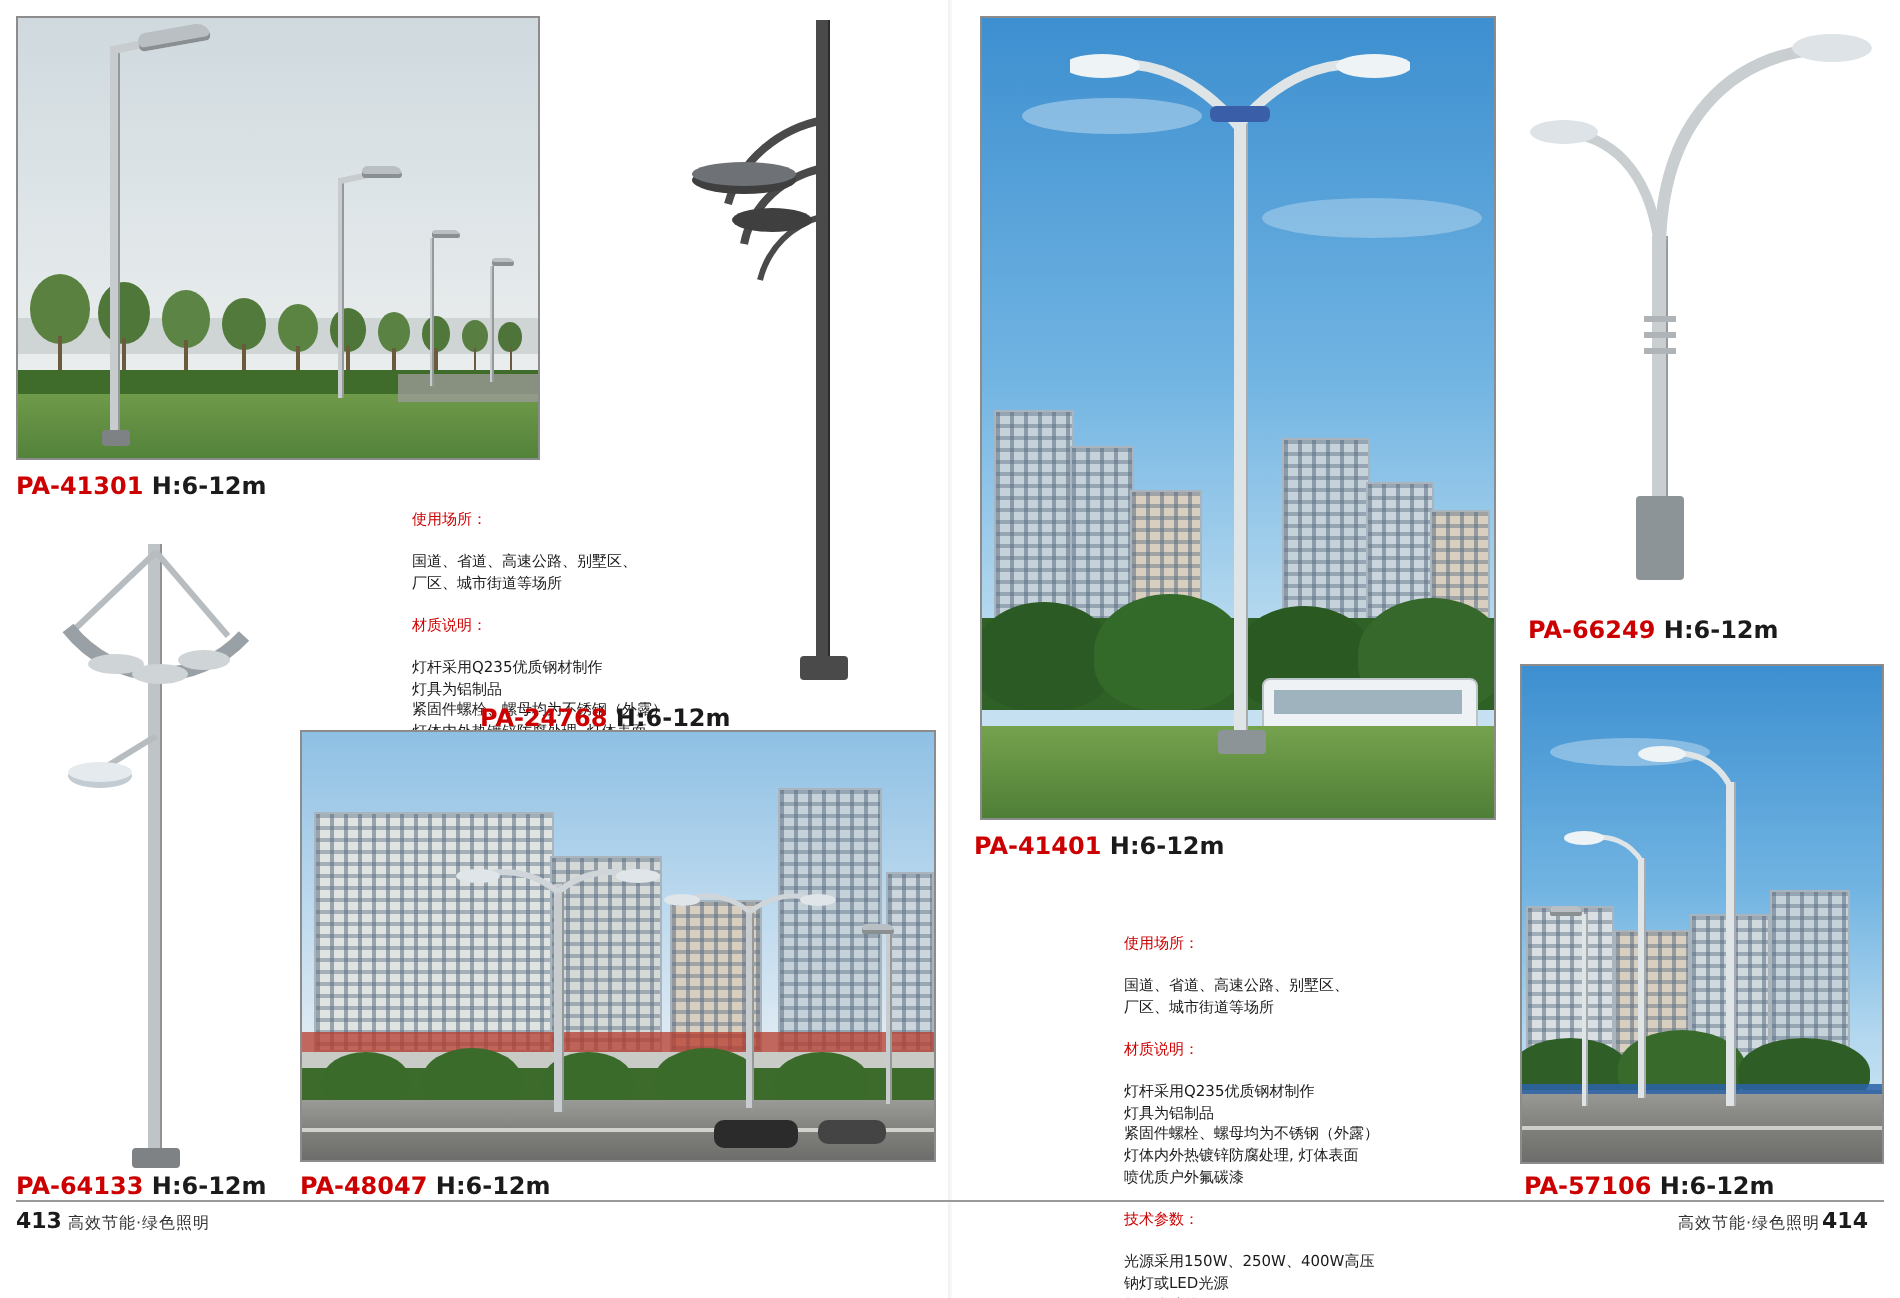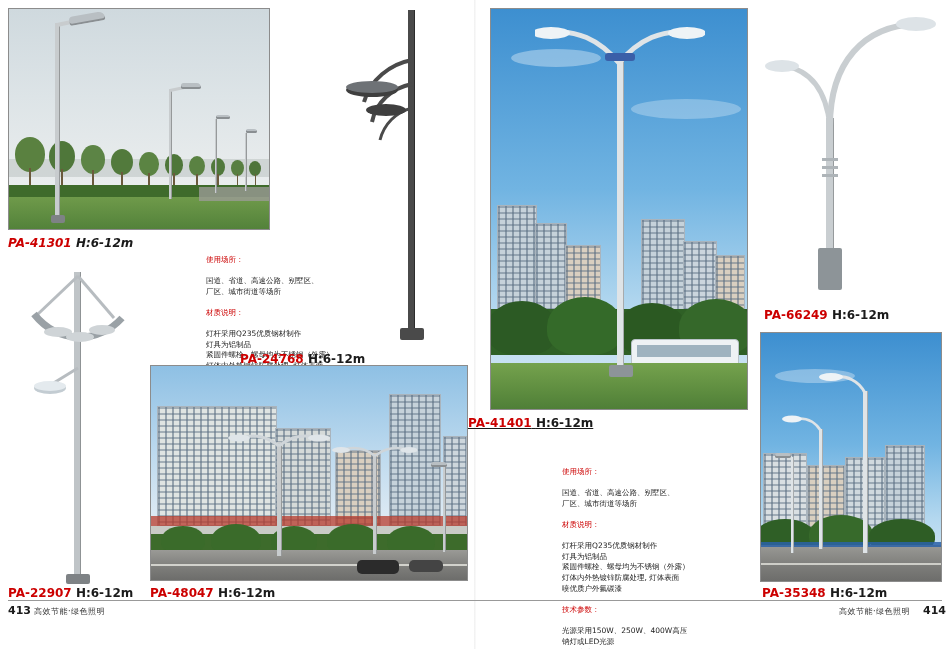--- a/index.html
+++ b/index.html
@@ -232,21 +232,21 @@
     <div class="pole" style="left:160px; top:80px; width:3px; height:110px;"></div>
     <div class="arm" style="left:161px; top:80px; width:22px; height:3px; transform:rotate(-12deg); transform-origin:left center;"></div>
     <div class="lamp-head" style="left:172px; top:74px; width:20px; height:6px;"></div>
 
     <div class="pole" style="left:206px; top:110px; width:2px; height:74px;"></div>
     <div class="lamp-head" style="left:207px; top:106px; width:14px; height:4px;"></div>
     <div class="pole" style="left:236px; top:124px; width:2px; height:58px;"></div>
     <div class="lamp-head" style="left:237px; top:120px; width:11px; height:4px;"></div>
   </div>
 
-  <div class="caption" style="left:8px; top:236px;font-style:italic;">
+  <div class="caption" style="left:8px; top:236px;">
     <span class="code">PA-41301</span>
     <span>H:6-12m</span>
   </div>
 
   <div class="spec" style="left:206px; top:244px;">
     <span class="hdr">使用场所：</span><br>
     <span>国道、省道、高速公路、别墅区、
 厂区、城市街道等场所</span><br>
     <span class="hdr">材质说明：</span><br>
     <span>灯杆采用Q235优质钢材制作
@@ -293,21 +293,21 @@
     </svg>
     <svg width="160" height="60" style="position:absolute;left:0;top:100px;">
       <path d="M60 6 L 34 22" stroke="#b7bcc0" stroke-width="3" fill="none"></path>
       <ellipse cx="32" cy="26" rx="16" ry="6" fill="#c3ccd2"></ellipse>
       <ellipse cx="32" cy="24" rx="16" ry="5" fill="#e4eaee"></ellipse>
     </svg>
     <div class="base" style="left:48px; top:312px; width:24px; height:10px;"></div>
   </div>
 
   <div class="caption" style="left:8px; top:586px;">
-    <span class="code">PA-22907</span>
+    <span class="code">PA-64133</span>
     <span>H:6-12m</span>
   </div>
 
   <div class="photo" style="left:150px; top:365px; width:318px; height:216px;">
     <div class="sky sky-pale"></div>
 
     <div class="bldg" style="left:6px; top:40px; width:120px; height:120px; background:#dfe4e2;">
         <div class="win"></div>
       </div>
     <div class="bldg" style="left:124px; top:62px; width:56px; height:98px; background:#d5dad9;">
@@ -406,21 +406,21 @@
     <svg width="170" height="70" style="position:absolute;left:44px;top:14px;">
       <path d="M84 40 C 64 16, 40 6, 16 10" stroke="#dfe4e7" stroke-width="5" fill="none"></path>
       <path d="M84 40 C 104 16, 128 6, 152 10" stroke="#dfe4e7" stroke-width="5" fill="none"></path>
       <ellipse cx="16" cy="10" rx="19" ry="6" fill="#eef3f6"></ellipse>
       <ellipse cx="152" cy="10" rx="19" ry="6" fill="#eef3f6"></ellipse>
       <rect x="70" y="30" width="30" height="8" rx="3" fill="#3a5fa8"></rect>
     </svg>
     <div class="base" style="left:118px; top:356px; width:24px; height:12px; background:#8d9498;"></div>
   </div>
 
-  <div class="caption" style="left:468px; top:416px;text-decoration:underline;">
+  <div class="caption" style="left:487px; top:416px;">
     <span class="code">PA-41401</span>
     <span>H:6-12m</span>
   </div>
 
   <div style="position:absolute; left:760px; top:8px; width:180px; height:290px;">
     <div class="pole" style="left:66px; top:110px; width:8px; height:172px; background:#c9ced1;"></div>
     <svg width="180" height="180" style="position:absolute;left:0;top:0;">
       <path d="M70 118 C 70 54, 104 18, 156 16" stroke="#c9ced1" stroke-width="6" fill="none"></path>
       <ellipse cx="156" cy="16" rx="20" ry="7" fill="#dde3e7"></ellipse>
       <path d="M70 118 C 66 82, 50 62, 24 58" stroke="#c9ced1" stroke-width="5" fill="none"></path>
@@ -490,23 +490,23 @@
     <svg width="90" height="36" style="position:absolute;left:20px;top:82px;">
       <path d="M40 16 C 34 6, 24 2, 12 4" stroke="#dfe4e7" stroke-width="2.5" fill="none"></path>
       <ellipse cx="11" cy="4" rx="10" ry="3.5" fill="#eef3f6"></ellipse>
     </svg>
 
     <div class="pole" style="left:30px; top:124px; width:3px; height:96px; background:#dfe4e7;"></div>
     <div class="lamp-head" style="left:14px; top:120px; width:16px; height:5px;"></div>
   </div>
 
   <div class="caption" style="left:762px; top:586px;">
-    <span class="code">PA-35348</span>
+    <span class="code">PA-57106</span>
     <span>H:6-12m</span>
   </div>
 
   <div class="footer-rule"></div>
   <div class="pagenum" style="left:8px;">413</div>
   <div class="footer-text" style="left:34px;">高效节能·绿色照明</div>
   <div class="footer-text" style="right:40px;">高效节能·绿色照明</div>
-  <div class="pagenum" style="right:4px;">414</div>
+  <div class="pagenum" style="right:16px;">414</div>
 
 </div>
 
 </body></html>

